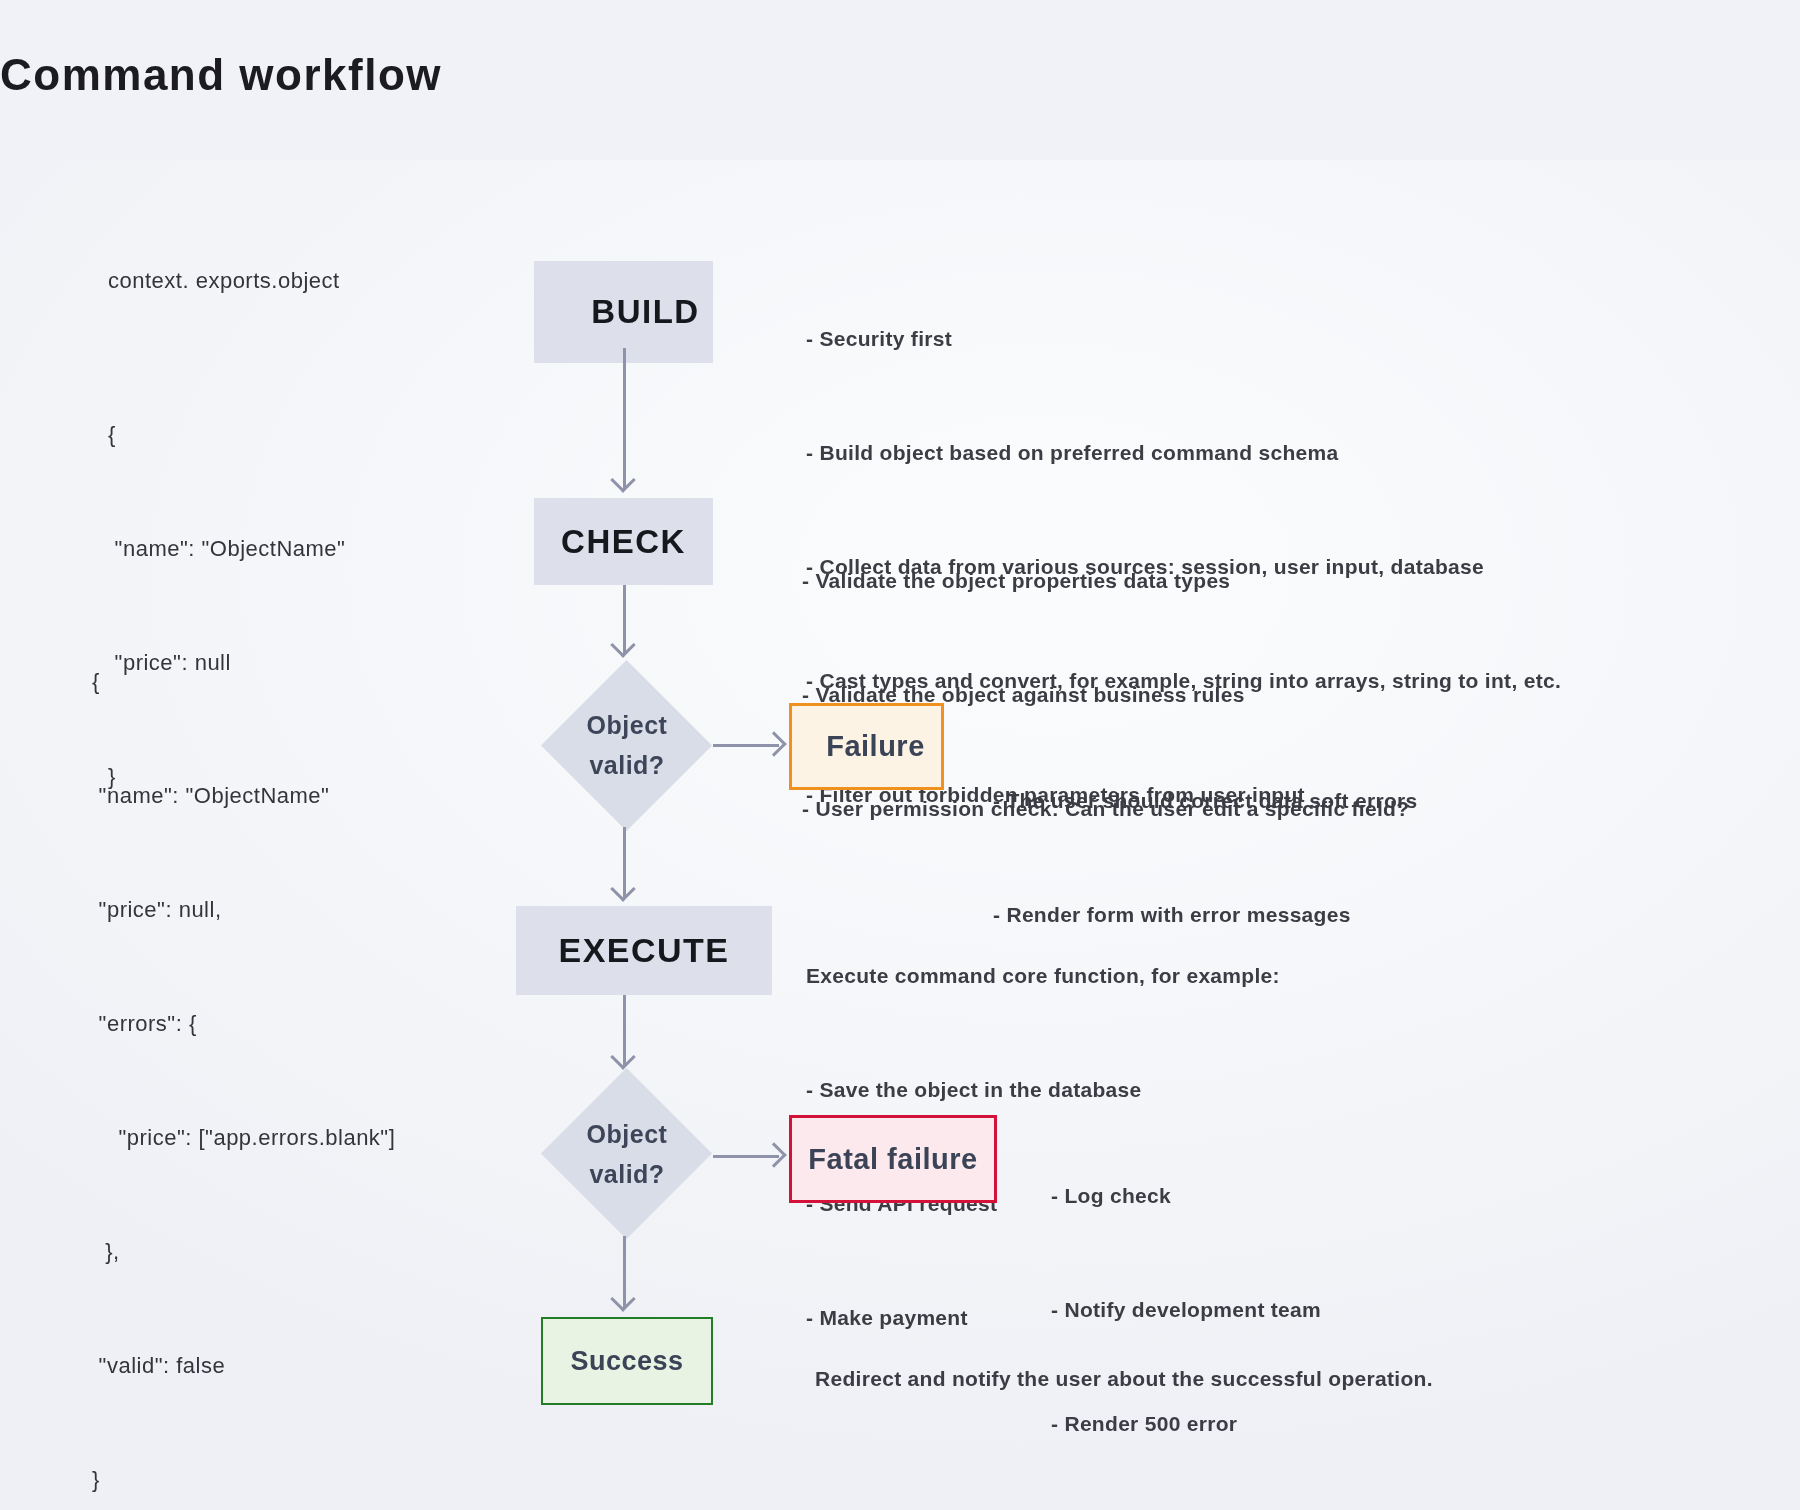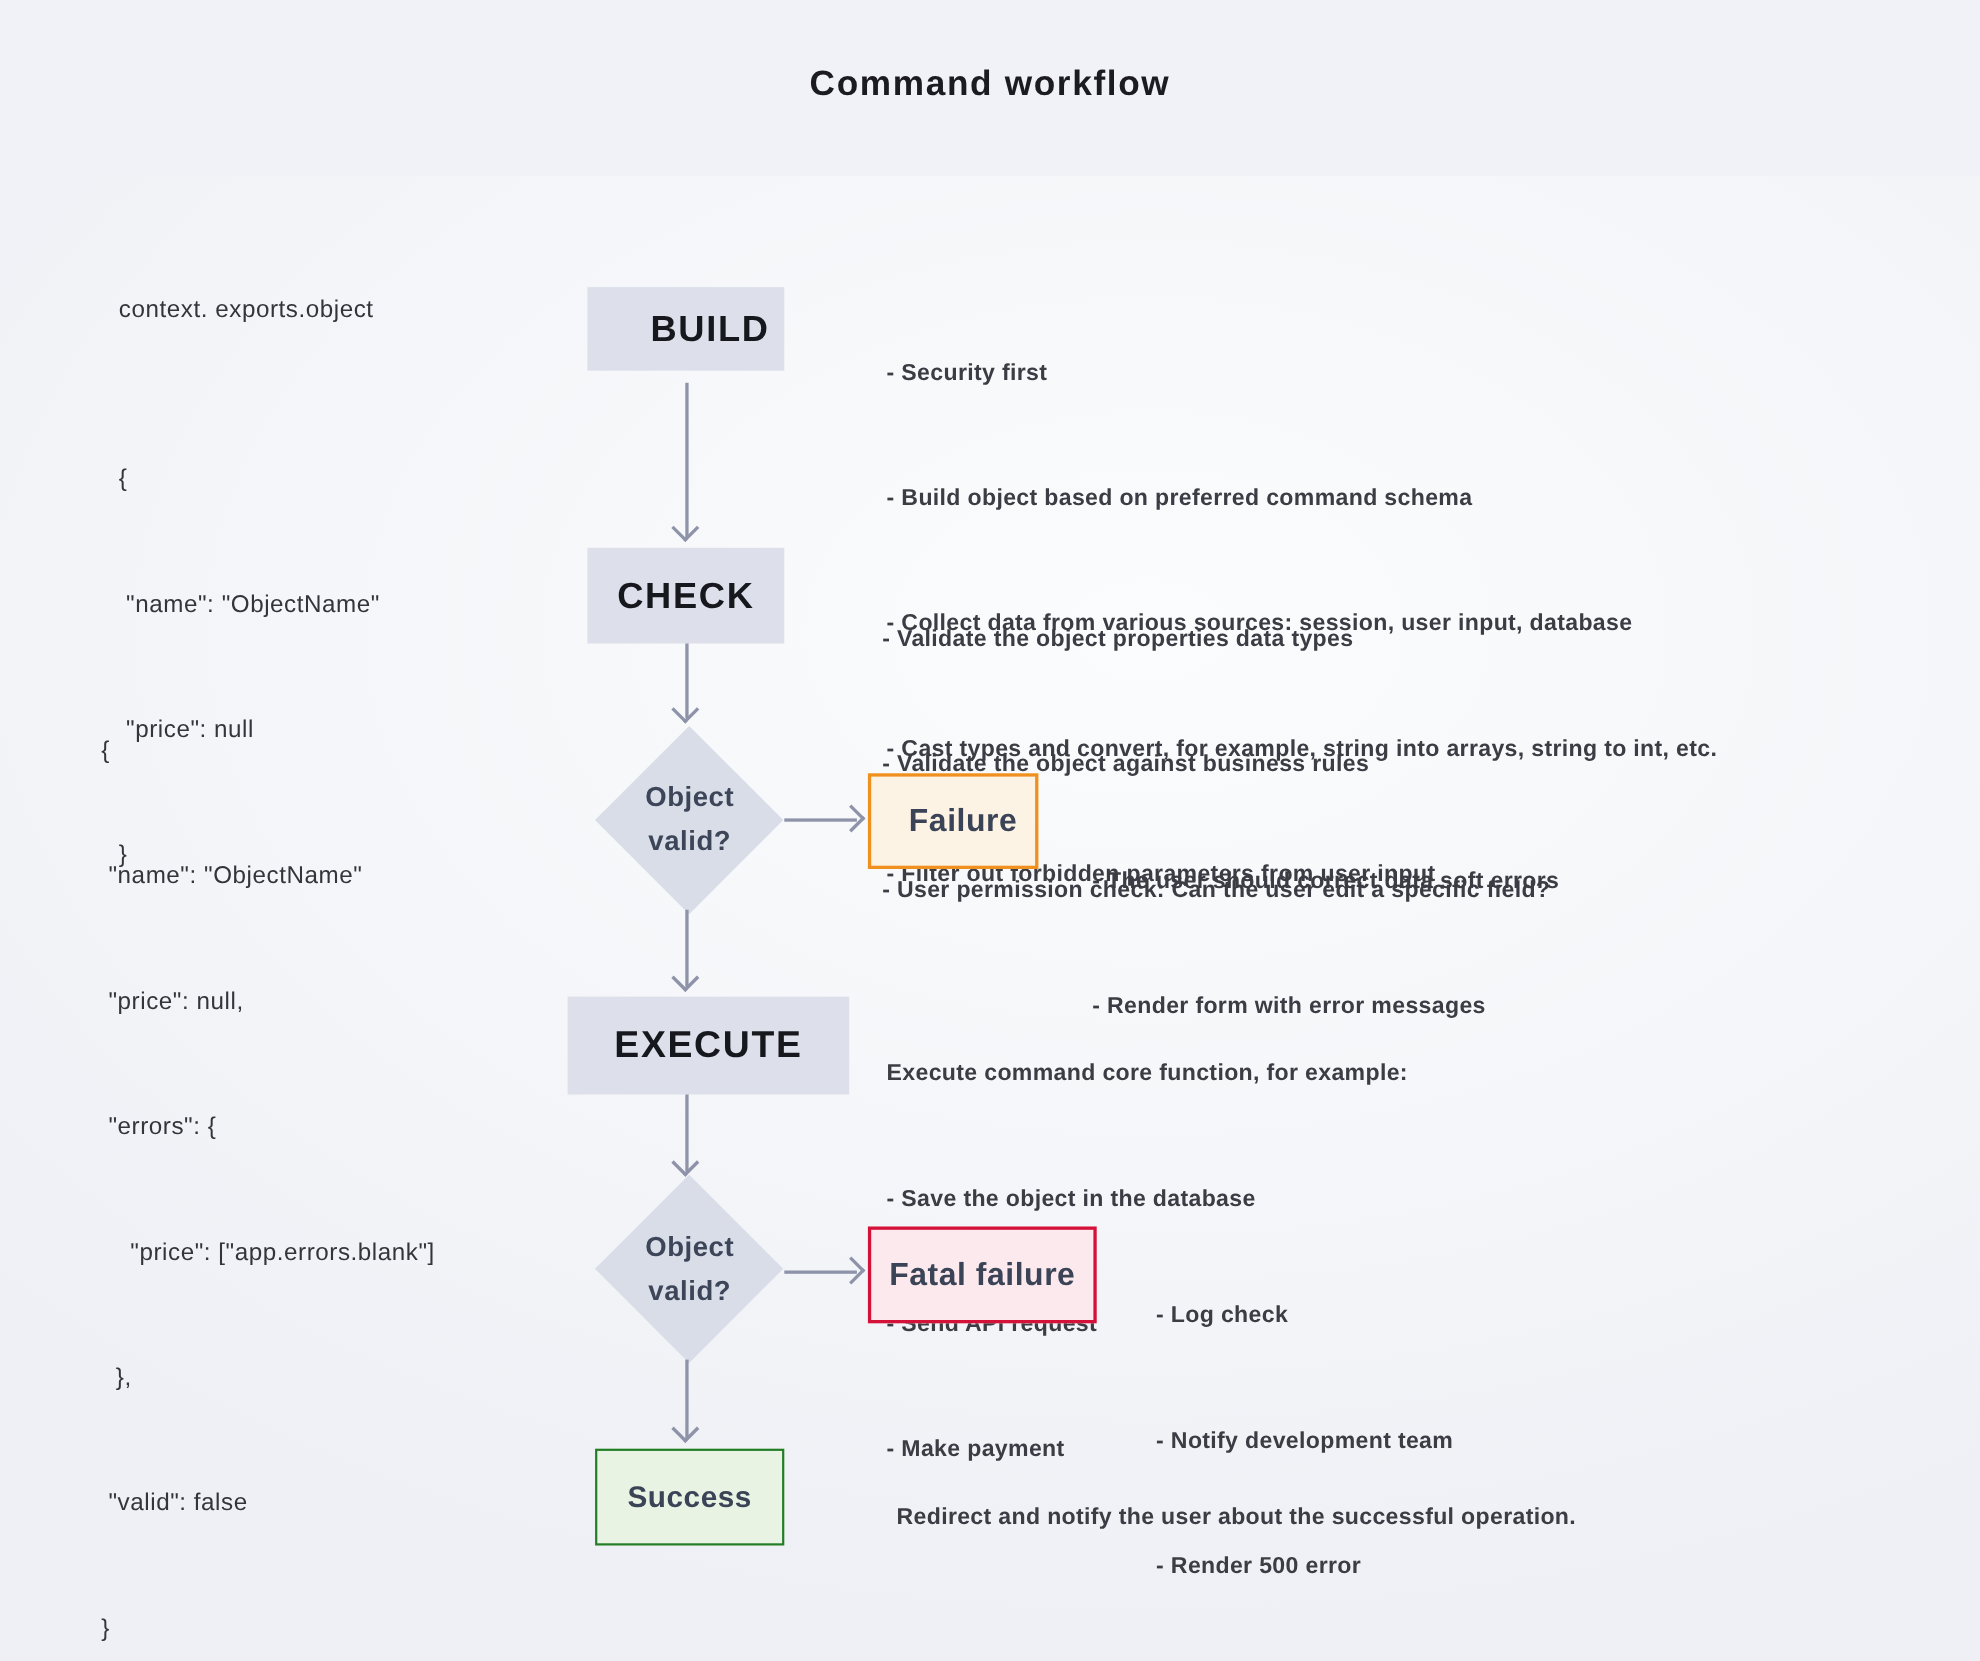--- a/index.html
+++ b/index.html
@@ -11,21 +11,21 @@
   .canvas{
     position:relative;width:1800px;height:1510px;overflow:hidden;
     background:radial-gradient(1400px 900px at 58% 38%, #fbfcfd 0%, #f5f6f9 55%, #eff0f5 100%);
   }
   .header-band{
     position:absolute;left:0;top:0;width:1800px;height:160px;
     background:#f1f2f7;
   }
   .page-title{
     position:absolute;left:0;top:40px;width:1800px;height:70px;line-height:70px;
-    text-align:center;font-size:32px;font-weight:700;letter-spacing:1.5px;color:#1b1b21;
+    font-size:44px;font-weight:700;letter-spacing:1.5px;color:#1b1b21;
   }
   .code{
     position:absolute;font-size:22px;line-height:38px;color:#34343b;
     letter-spacing:0.5px;white-space:pre;font-weight:400;
   }
   .note{
     position:absolute;font-size:21px;line-height:38px;color:#3c3c44;
     letter-spacing:0.3px;white-space:pre;font-weight:700;
   }
   .flow-box{
@@ -77,21 +77,21 @@
     <div>{</div>
     <div> "name": "ObjectName"</div>
     <div> "price": null,</div>
     <div> "errors": {</div>
     <div>    "price": ["app.errors.blank"]</div>
     <div>  },</div>
     <div> "valid": false</div>
     <div>}</div>
   </div>
 
-  <div class="flow-box" style="left:534px;top:261px;width:179px;height:76px;padding-left:44px;">
+  <div class="flow-box" style="left:534px;top:261px;width:179px;height:102px;padding-left:44px;">
     <span>BUILD</span>
   </div>
   <div class="note" style="left:806px;top:244px;">
     <div>- Security first</div>
     <div>- Build object based on preferred command schema</div>
     <div>- Collect data from various sources: session, user input, database</div>
     <div>- Cast types and convert, for example, string into arrays, string to int, etc.</div>
     <div>- Filter out forbidden parameters from user input</div>
   </div>
 

